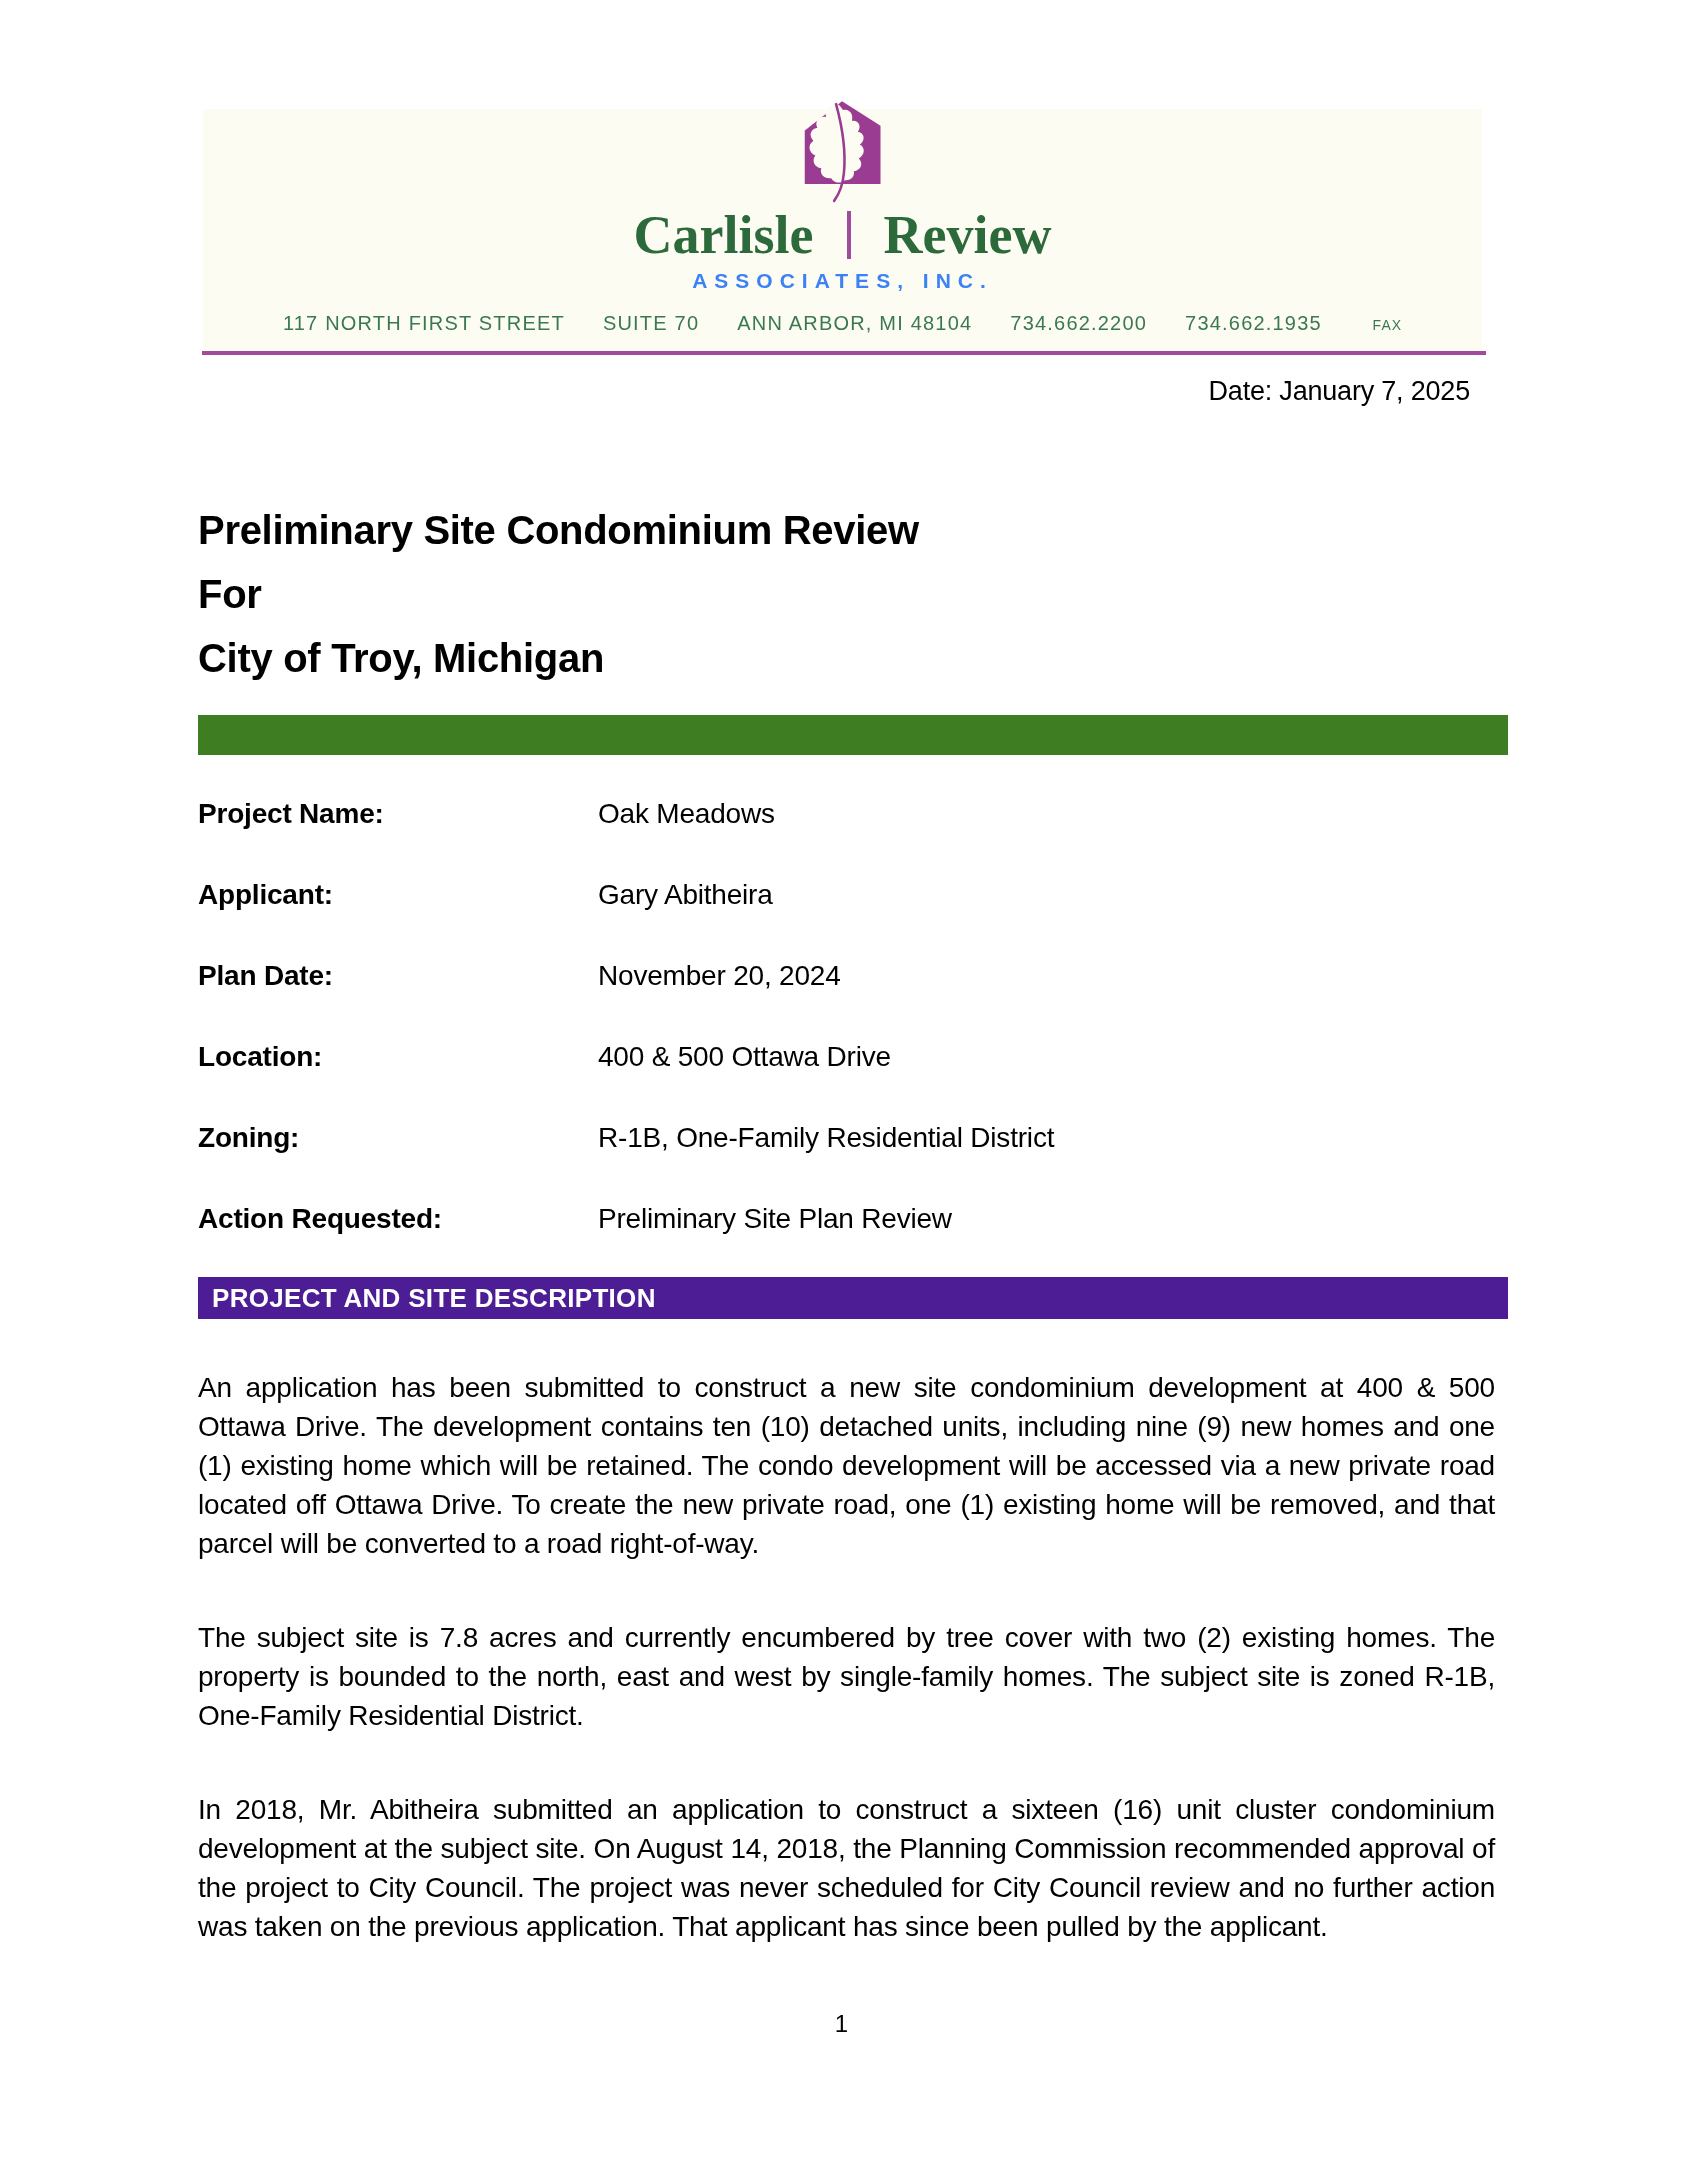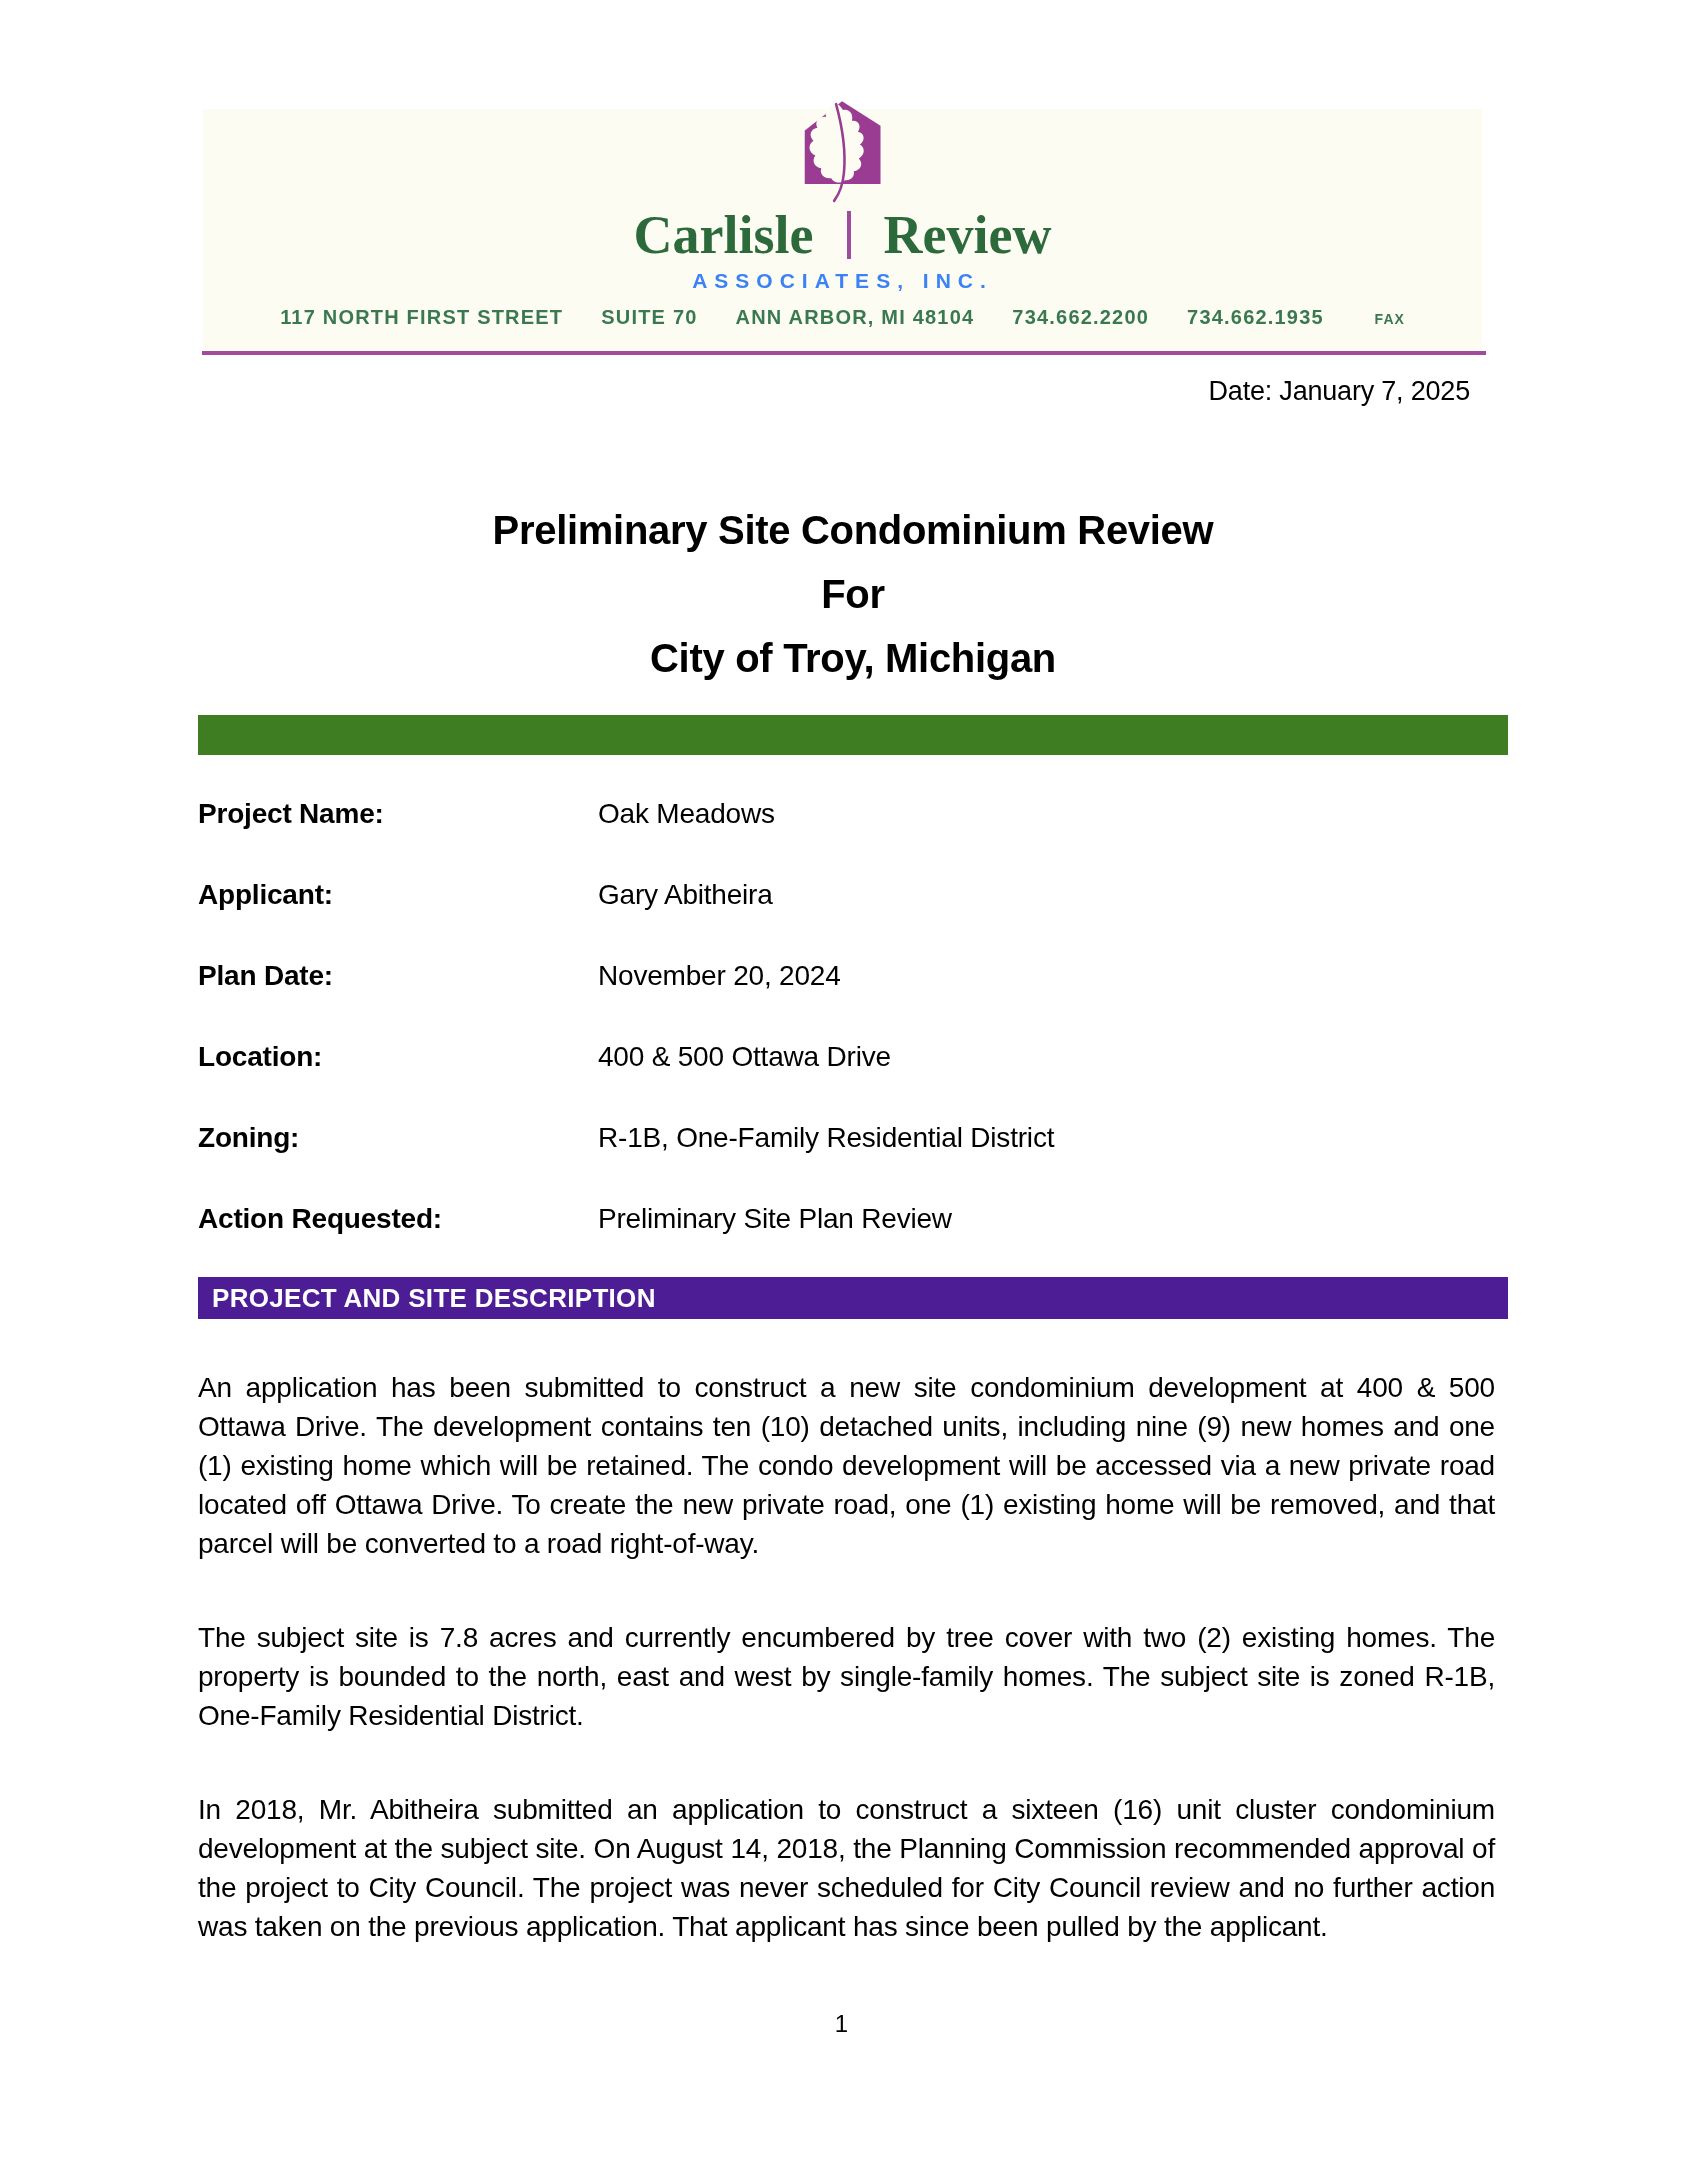--- a/index.html
+++ b/index.html
@@ -61,28 +61,28 @@
     width: 100%;
     text-align: center;
     font-size: 21px;
     font-weight: bold;
     letter-spacing: 7px;
     color: #3b82f6;
   }
   .address-row {
     position: absolute;
     left: 0;
-    top: 197px;
+    top: 203px;
     width: 100%;
     display: flex;
     justify-content: center;
     align-items: baseline;
     gap: 38px;
     font-size: 20px;
-    font-weight: bold;
+    font-weight: normal;
     letter-spacing: 1.2px;
     color: #3A7950;
     white-space: nowrap;
   }
   .fax-label {
     font-size: 14px;
     letter-spacing: 1px;
     margin-left: 44px;
   }
   .purple-rule {
@@ -102,21 +102,20 @@
     font-size: 27px;
     letter-spacing: -0.2px;
   }
 
   
   .doc-title {
     position: absolute;
     left: 198px;
     top: 498px;
     width: 1310px;
-    text-align: center;
     font-weight: bold;
     font-size: 40px;
     line-height: 64px;
     letter-spacing: -0.3px;
   }
 
   
   .green-divider {
     position: absolute;
     left: 198px;

